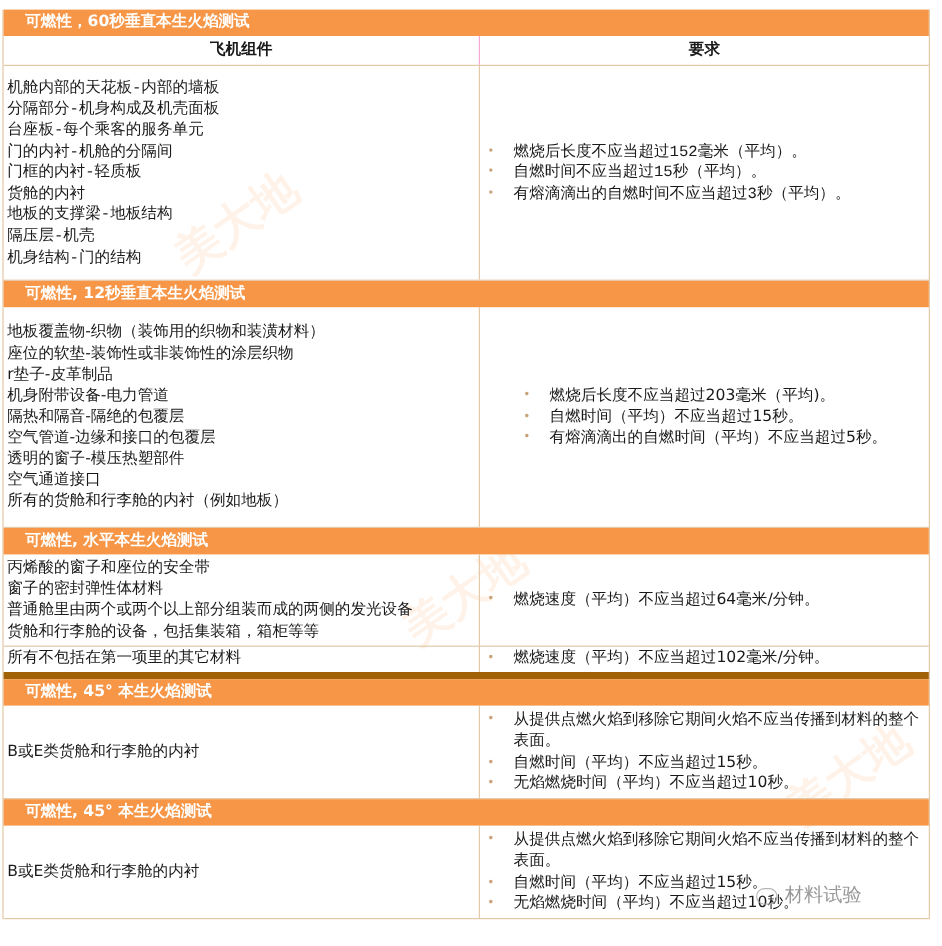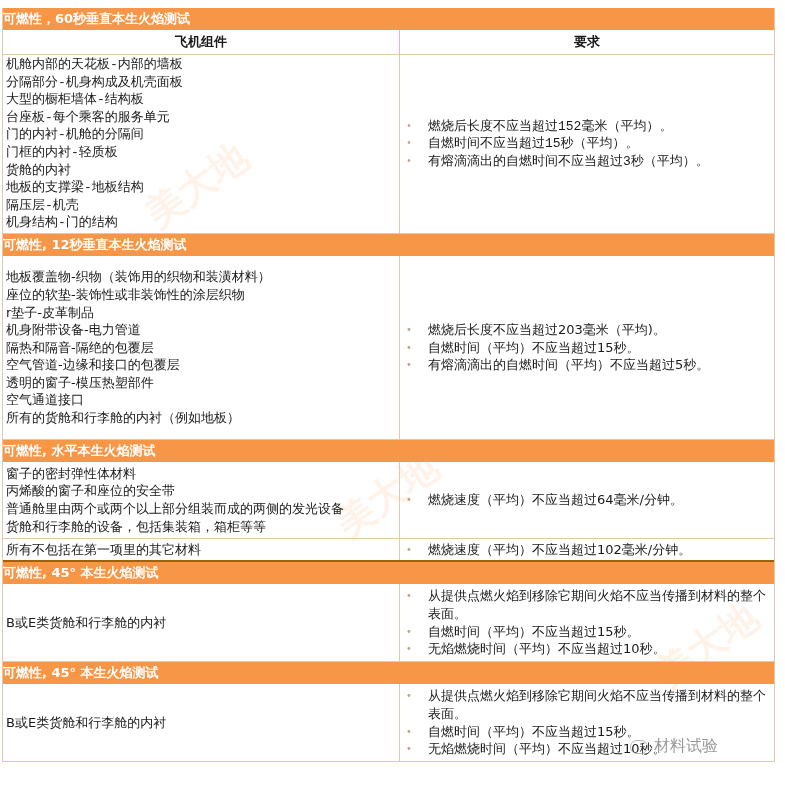--- a/index.html
+++ b/index.html
@@ -24,21 +24,21 @@
       border-right: 1px solid #e2c9a8;
       box-sizing: border-box;
     }
     .section-header {
       background: #f79646;
       color: #ffffff;
       font-weight: bold;
       font-size: 13px;
       height: 22px;
       line-height: 22px;
-      padding-left: 0;
+      padding-left: 18px;
       box-sizing: border-box;
       white-space: nowrap;
     }
     .col-header-row {
       display: flex;
       height: 24px;
       border-bottom: 1px solid #e2c9a8;
     }
     .col-header {
       font-weight: bold;
@@ -124,21 +124,20 @@
 
   <div class="section-header">可燃性，60秒垂直本生火焰测试</div>
   <div class="col-header-row">
     <div class="col-header" style="width:397px; border-right:1px solid #f9a8d4; box-sizing:border-box;">飞机组件</div>
     <div class="col-header" style="flex:1;">要求</div>
   </div>
   <div class="row" style="height:178px;font-family:Liberation Mono, monospace;">
     <div class="cell-left">
       <div class="line">机舱内部的天花板-内部的墙板</div>
       <div class="line">分隔部分-机身构成及机壳面板</div>
-      <div class="line">大型的橱柜墙体-结构板</div>
       <div class="line">台座板-每个乘客的服务单元</div>
       <div class="line">门的内衬-机舱的分隔间</div>
       <div class="line">门框的内衬-轻质板</div>
       <div class="line">货舱的内衬</div>
       <div class="line">地板的支撑梁-地板结构</div>
       <div class="line">隔压层-机壳</div>
       <div class="line">机身结构-门的结构</div>
     </div>
     <div class="cell-right">
       <div class="bullet">
@@ -150,21 +149,21 @@
           <span class="bullet-text">自燃时间不应当超过15秒（平均）。</span>
         </div>
       <div class="bullet">
           <span class="bullet-dot">•</span>
           <span class="bullet-text">有熔滴滴出的自燃时间不应当超过3秒（平均）。</span>
         </div>
     </div>
   </div>
 
   <div class="section-header">可燃性, 12秒垂直本生火焰测试</div>
-  <div class="row" style="height:183px;">
+  <div class="row" style="height:183px;gap:30px;">
     <div class="cell-left">
       <div class="line">地板覆盖物-织物（装饰用的织物和装潢材料）</div>
       <div class="line">座位的软垫-装饰性或非装饰性的涂层织物</div>
       <div class="line">r垫子-皮革制品</div>
       <div class="line">机身附带设备-电力管道</div>
       <div class="line">隔热和隔音-隔绝的包覆层</div>
       <div class="line">空气管道-边缘和接口的包覆层</div>
       <div class="line">透明的窗子-模压热塑部件</div>
       <div class="line">空气通道接口</div>
       <div class="line">所有的货舱和行李舱的内衬（例如地板）</div>
@@ -181,33 +180,33 @@
       <div class="bullet">
           <span class="bullet-dot">•</span>
           <span class="bullet-text">有熔滴滴出的自燃时间（平均）不应当超过5秒。</span>
         </div>
     </div>
   </div>
 
   <div class="section-header">可燃性, 水平本生火焰测试</div>
   <div class="row" style="height:76px;">
     <div class="cell-left">
+      <div class="line">丙烯酸的窗子和座位的安全带</div>
       <div class="line">窗子的密封弹性体材料</div>
-      <div class="line">丙烯酸的窗子和座位的安全带</div>
       <div class="line">普通舱里由两个或两个以上部分组装而成的两侧的发光设备</div>
       <div class="line">货舱和行李舱的设备，包括集装箱，箱柜等等</div>
     </div>
     <div class="cell-right">
       <div class="bullet">
           <span class="bullet-dot">•</span>
           <span class="bullet-text">燃烧速度（平均）不应当超过64毫米/分钟。</span>
         </div>
     </div>
   </div>
-  <div class="row" style="height:21px; border-bottom:2px solid #a16207;">
+  <div class="row" style="height:21px; border-bottom:6px solid #a16207;align-items:flex-end;">
     <div class="cell-left">
       <div class="line">所有不包括在第一项里的其它材料</div>
     </div>
     <div class="cell-right">
       <div class="bullet">
           <span class="bullet-dot">•</span>
           <span class="bullet-text">燃烧速度（平均）不应当超过102毫米/分钟。</span>
         </div>
     </div>
   </div>

